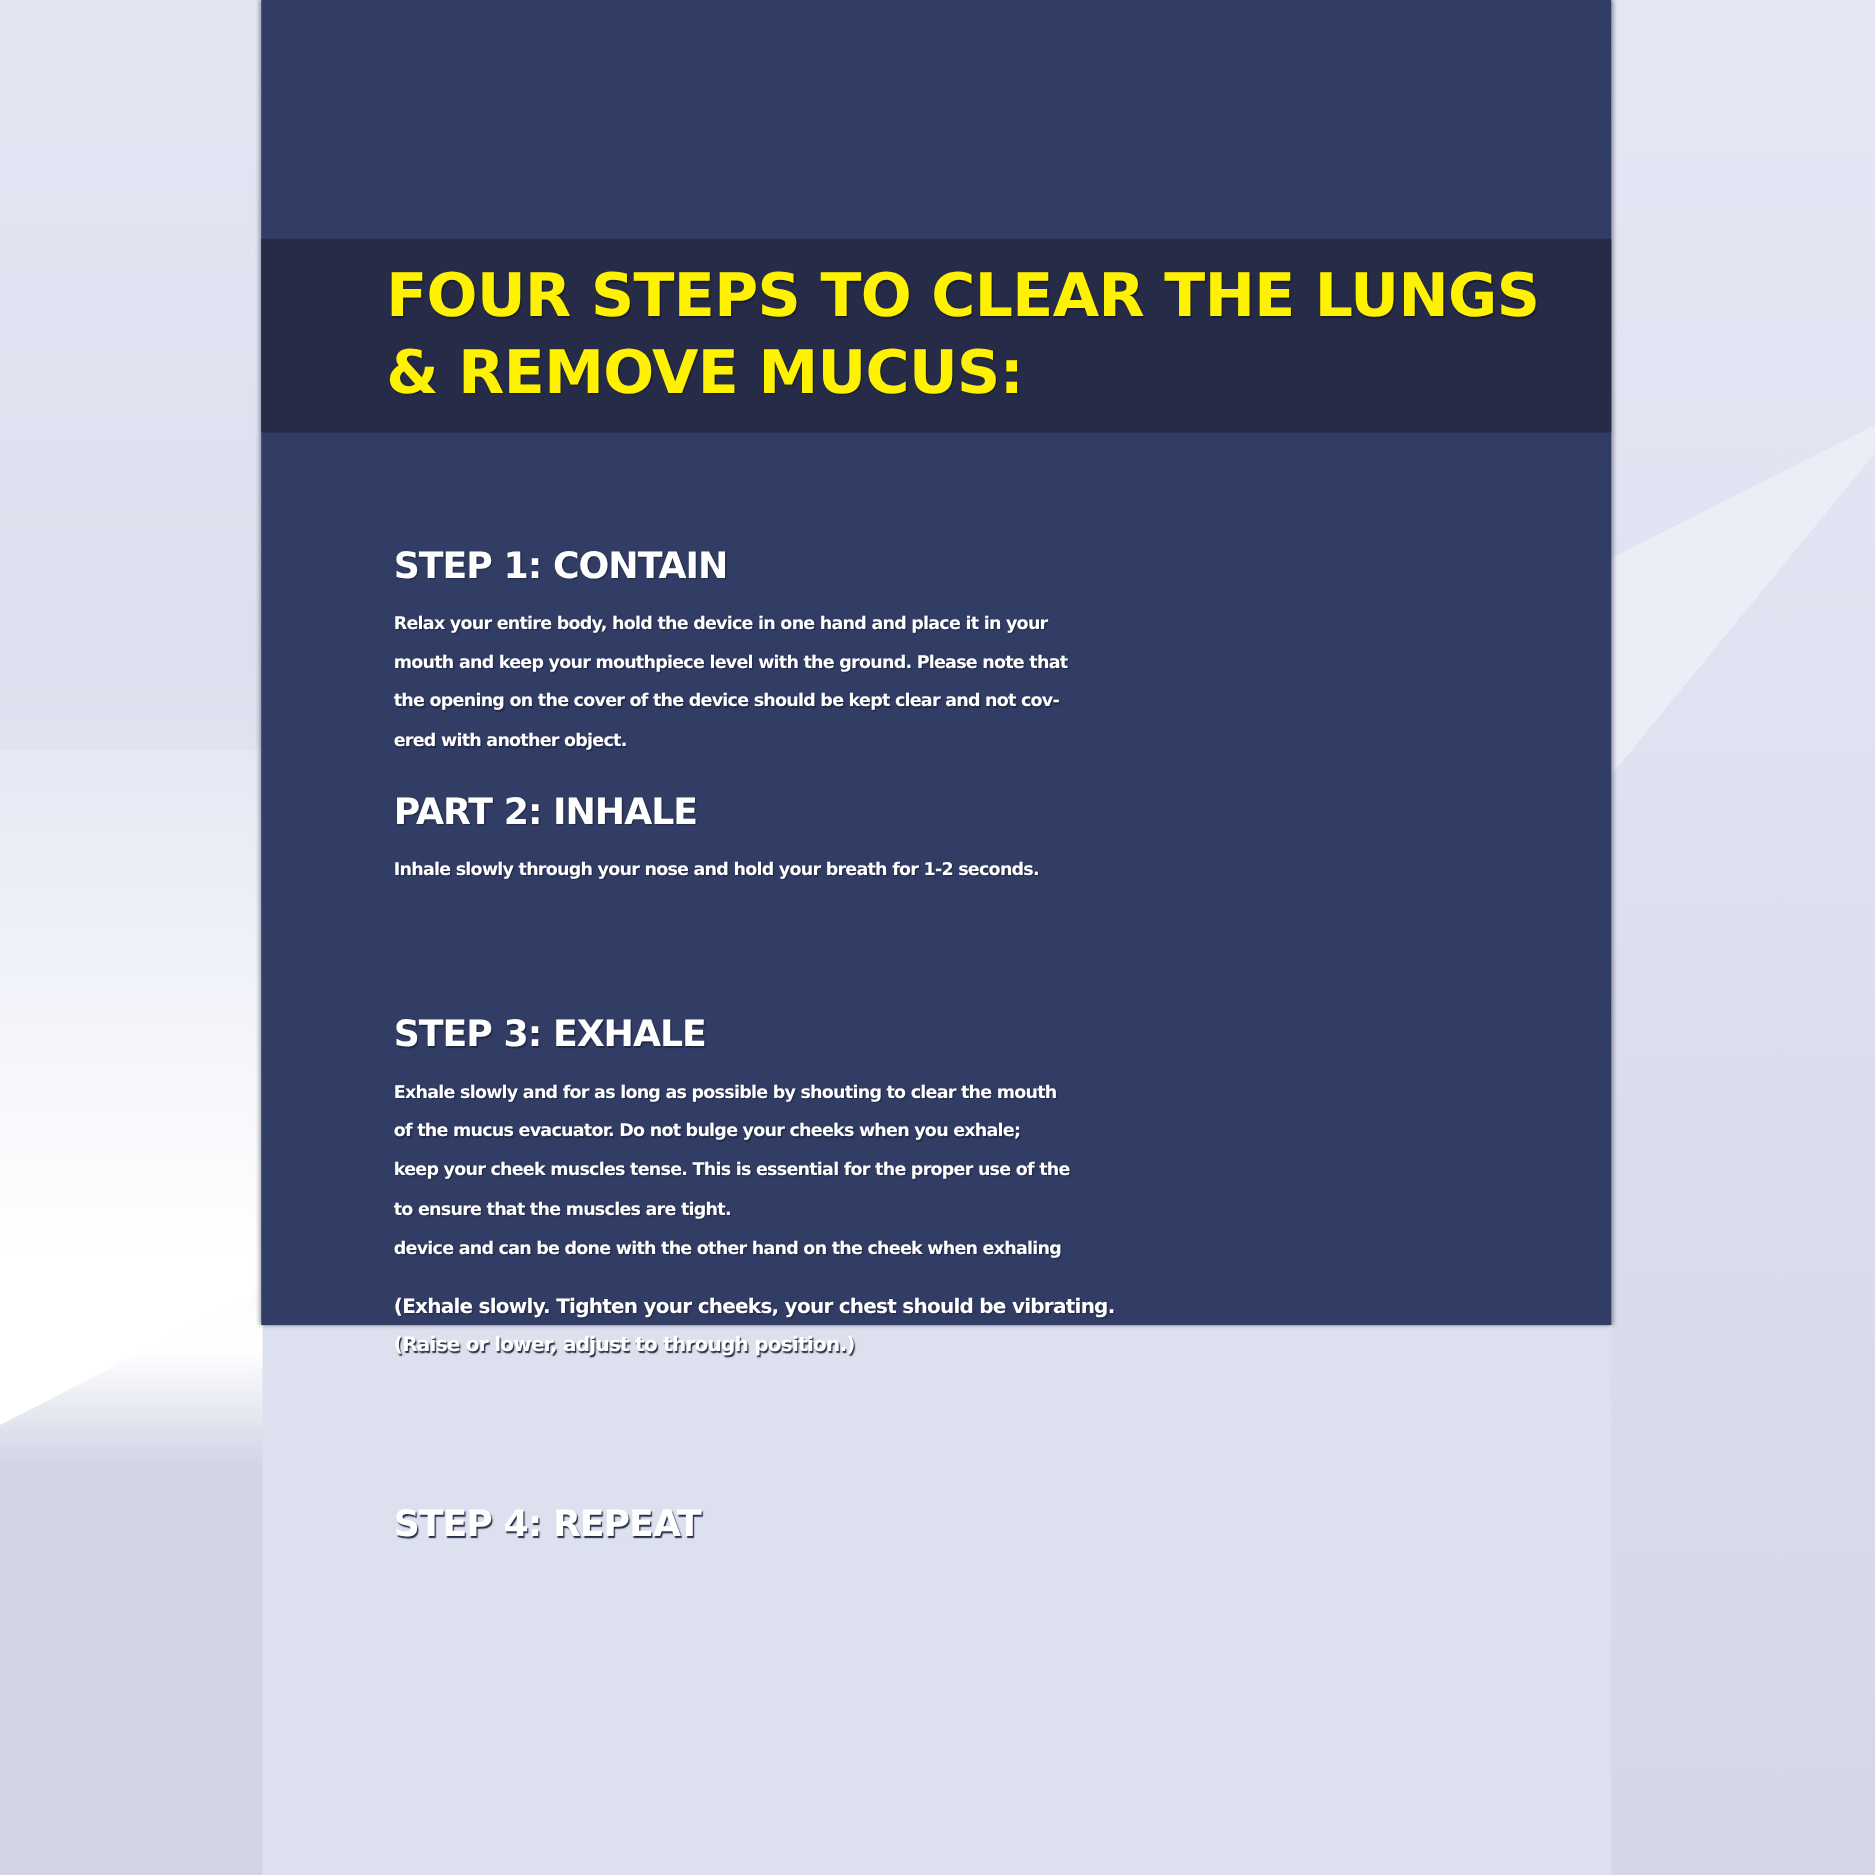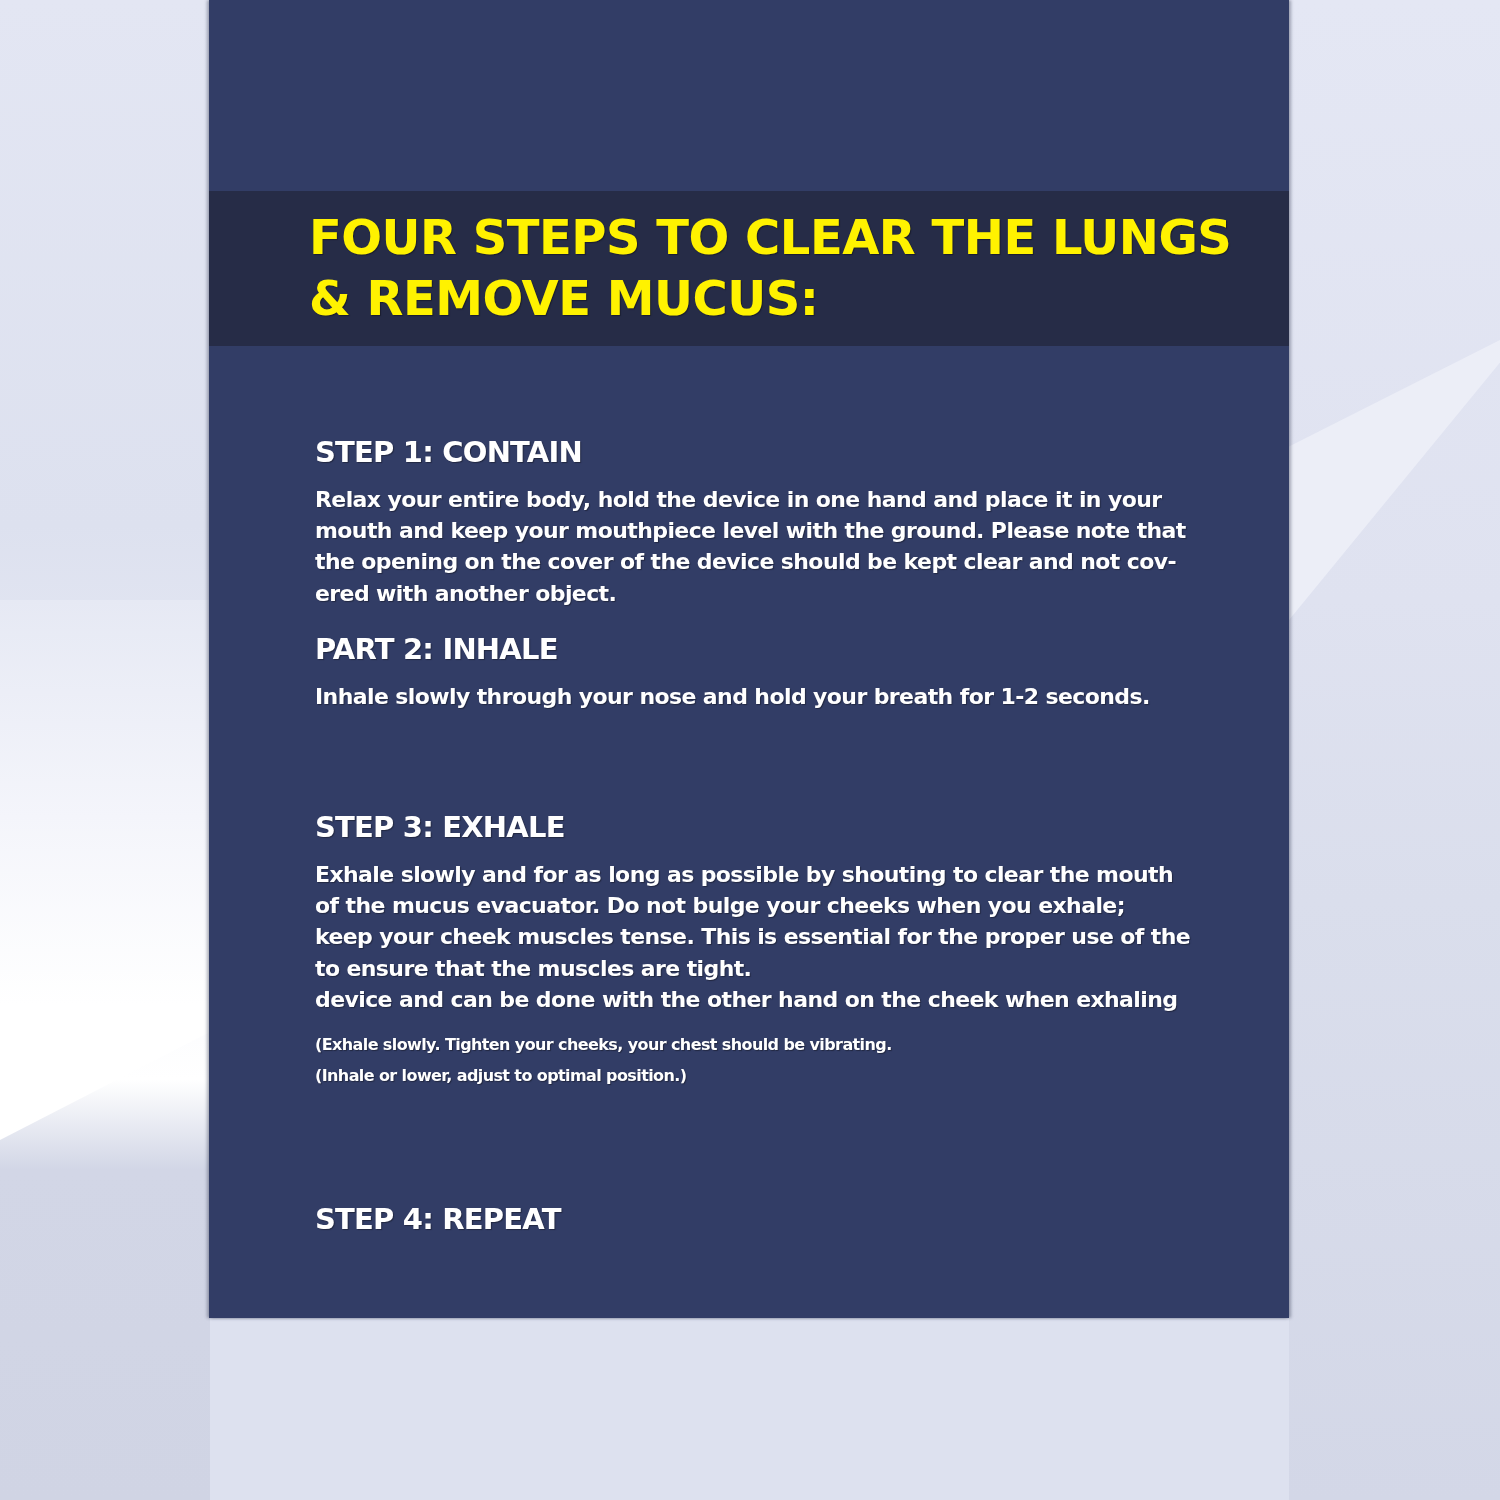--- a/index.html
+++ b/index.html
@@ -38,21 +38,21 @@
       position: absolute;
       left: 1289px; top: 340px;
       width: 211px; height: 280px;
       background: #eceef7;
       clip-path: polygon(0 38%, 100% 0, 100% 8%, 0 100%);
     }
     
     .panel {
       position: absolute;
       left: 209px; top: 0;
-      width: 1080px; height: 1318px;
+      width: 1080px; height: 1060px;
       background: #323d66;
       box-shadow: -2px 0 3px rgba(30,35,60,0.35), 2px 0 3px rgba(30,35,60,0.35);
     }
     .title-band {
       position: absolute;
       left: 0; top: 191px;
       width: 1080px; height: 155px;
       background: #262c47;
     }
     .title {
@@ -80,21 +80,21 @@
       font-weight: bold;
       font-size: 29px;
       line-height: 40px;
       letter-spacing: -0.8px;
       text-shadow: 1px 1px 1px #222842;
     }
     .step-body {
       margin: 0;
       font-family: "DejaVu Sans", sans-serif;
       font-weight: bold;
-      font-size: 22px;
+      font-size: 14px;
       line-height: 31.2px;
       letter-spacing: -0.6px;
       text-shadow: 1px 1px 1px #222842;
     }
     .step-note {
       margin: 14px 0 0 0;
       font-family: "DejaVu Sans", sans-serif;
       font-weight: bold;
       font-size: 16px;
       line-height: 31.2px;
@@ -140,20 +140,20 @@
     <h2 class="step-heading">STEP 3: EXHALE</h2>
     <p class="step-body">
       <span class="line">Exhale slowly and for as long as possible by shouting to clear the mouth</span>
       <span class="line">of the mucus evacuator. Do not bulge your cheeks when you exhale;</span>
       <span class="line">keep your cheek muscles tense. This is essential for the proper use of the</span>
       <span class="line">to ensure that the muscles are tight.</span>
       <span class="line">device and can be done with the other hand on the cheek when exhaling</span>
     </p>
     <p class="step-note">
       <span class="line">(Exhale slowly. Tighten your cheeks, your chest should be vibrating.</span>
-      <span class="line">(Inhale or lower, adjust to optimal position.)</span>
+      <span class="line">(Raise or lower, adjust to through position.)</span>
     </p>
   </section>
 
   <section class="step" style="top:1199px;">
     <h2 class="step-heading">STEP 4: REPEAT</h2>
   </section>
 </div>
 
 </body></html>

